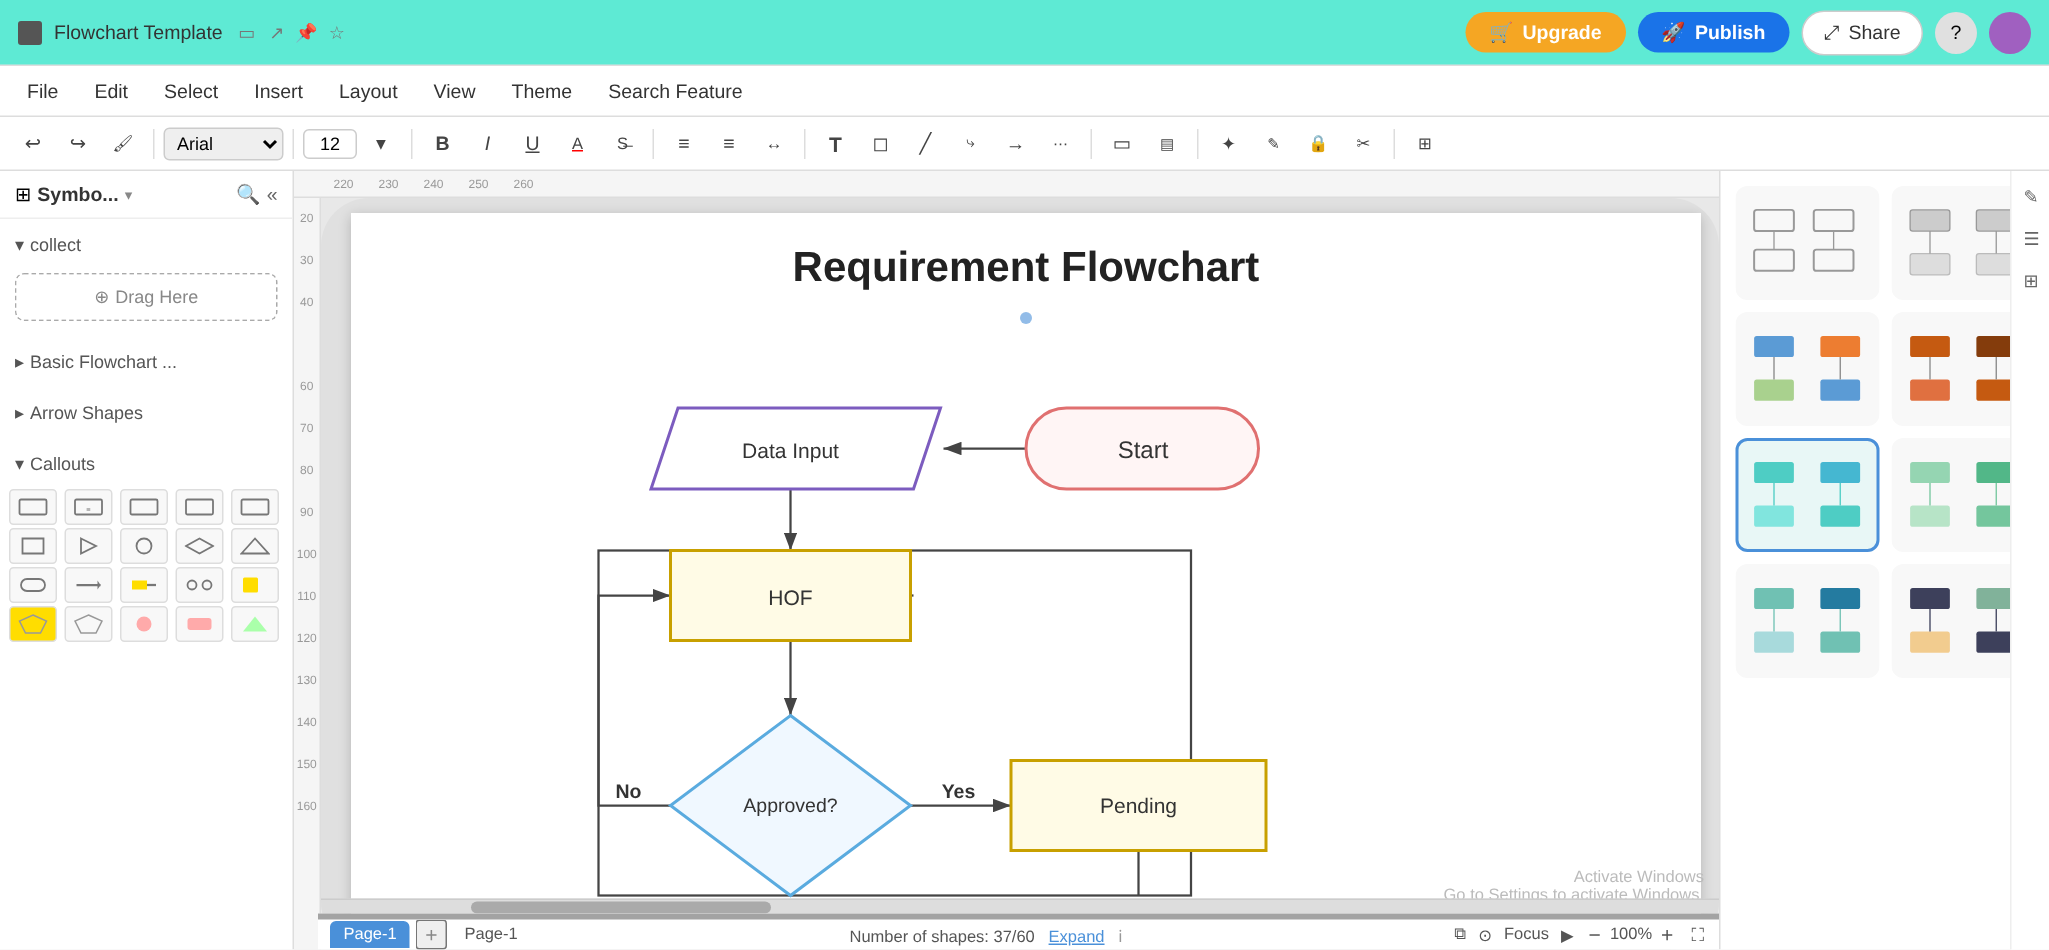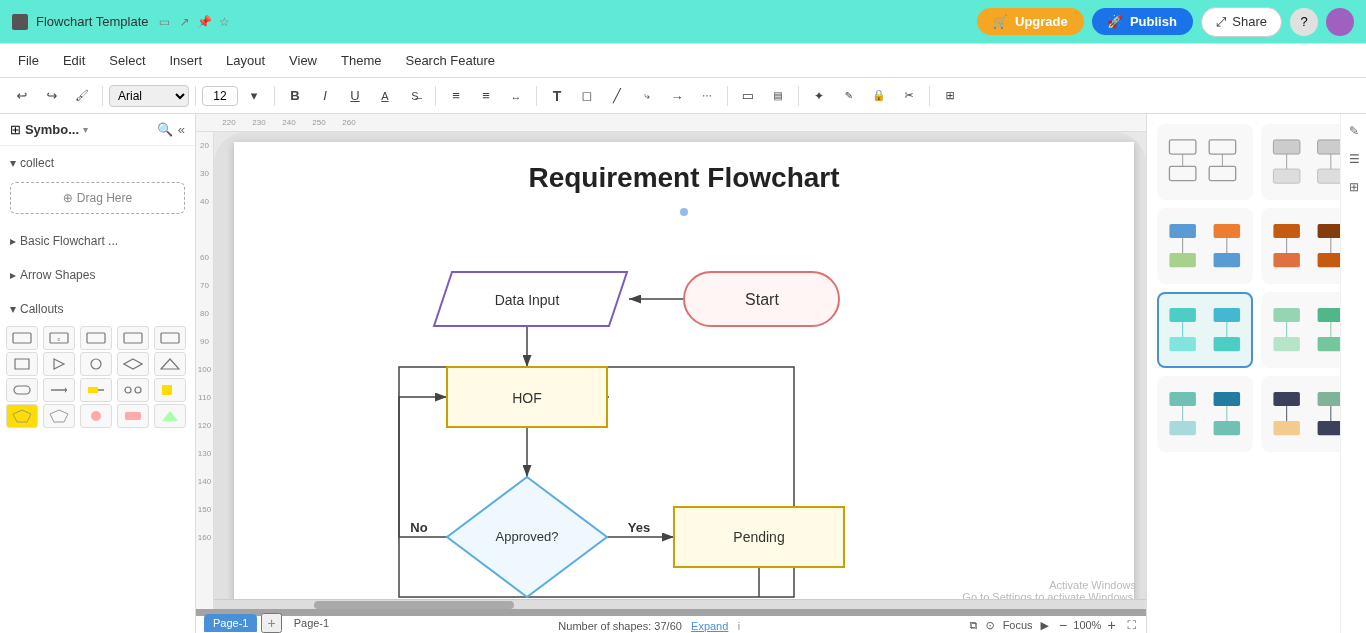--- a/index.html
+++ b/index.html
@@ -119,23 +119,23 @@
     }
 
     
     .fc-title {
       text-align: center; font-size: 28px; font-weight: bold;
       padding: 20px 0 10px; color: #222;
     }
 
     
     .status-bar {
-      position: absolute; bottom: 0; left: 0; right: 0;
-      height: 24px; background: #fff; border-top: 7px solid #a3a3a3;
-      display: flex; align-items: flex-end; justify-content: space-between;
+      position: absolute; bottom: 0; left: 16px; right: 0;
+      height: 24px; background: #fff; border-top: 4px solid #a3a3a3;
+      display: flex; align-items: center; justify-content: space-between;
       padding: 0 8px; font-size: 11px; color: #555; z-index: 10;
     }
     .status-left { display: flex; align-items: center; gap: 4px; }
     .status-center { flex: 1; text-align: center; }
     .status-right { display: flex; align-items: center; gap: 8px; }
     .page-tab {
       background: #e8e8e8; border: 1px solid #ccc; border-radius: 4px 4px 0 0;
       padding: 2px 8px; cursor: pointer; font-size: 11px;
     }
     .page-tab.active { background: #4a90d9; color: #fff; border-color: #4a90d9; }

